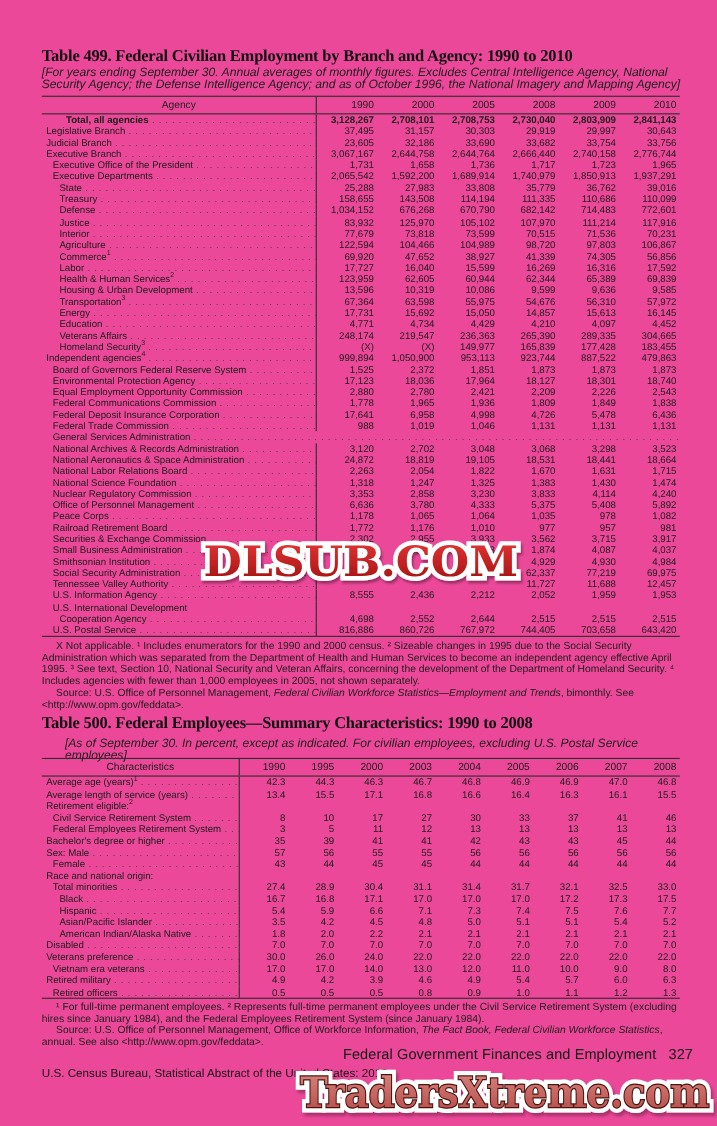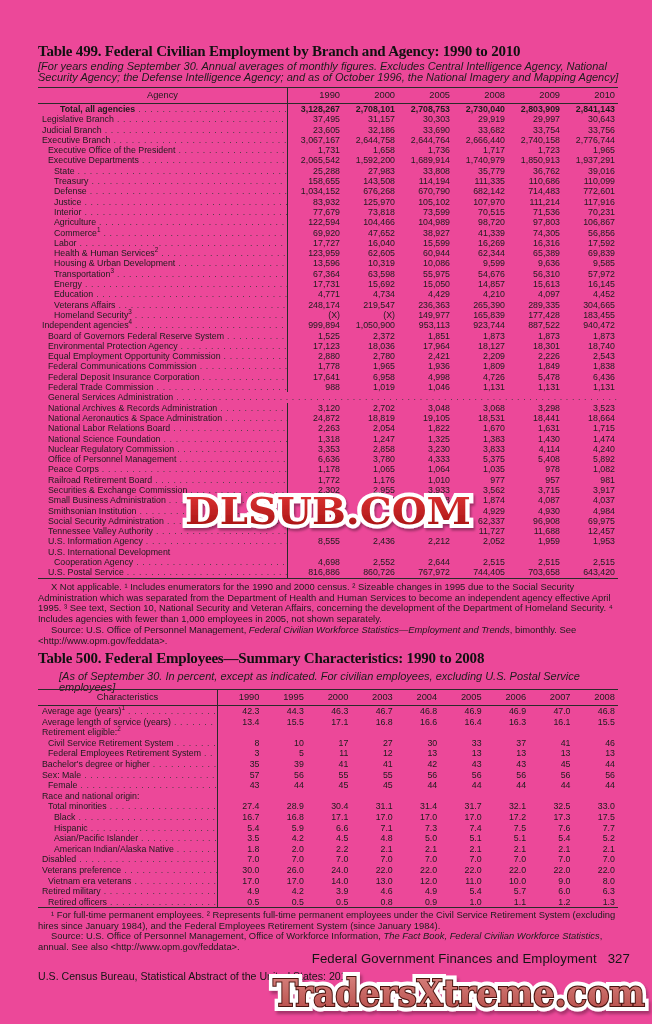--- a/index.html
+++ b/index.html
@@ -332,21 +332,21 @@
         </div>
         <div class="trow">
           <span class="tlabel ind0">Independent agencies<sup>4</sup></span>
           <span class="dots"></span>
           <div class="tvals">
             <span class="tcell">999,894</span>
             <span class="tcell">1,050,900</span>
             <span class="tcell">953,113</span>
             <span class="tcell">923,744</span>
             <span class="tcell">887,522</span>
-            <span class="tcell">940,472</span>
+            <span class="tcell">479,863</span>
           </div>
         </div>
         <div class="trow">
           <span class="tlabel ind1">Board of Governors Federal Reserve System</span>
           <span class="dots"></span>
           <div class="tvals">
             <span class="tcell">1,525</span>
             <span class="tcell">2,372</span>
             <span class="tcell">1,851</span>
             <span class="tcell">1,873</span>
@@ -551,21 +551,21 @@
           </div>
         </div>
         <div class="trow">
           <span class="tlabel ind1">Social Security Administration</span>
           <span class="dots"></span>
           <div class="tvals">
             <span class="tcell"></span>
             <span class="tcell"></span>
             <span class="tcell"></span>
             <span class="tcell">62,337</span>
-            <span class="tcell">96,908</span>
+            <span class="tcell">77,219</span>
             <span class="tcell">69,975</span>
           </div>
         </div>
         <div class="trow">
           <span class="tlabel ind1">Tennessee Valley Authority</span>
           <span class="dots"></span>
           <div class="tvals">
             <span class="tcell"></span>
             <span class="tcell"></span>
             <span class="tcell"></span>

